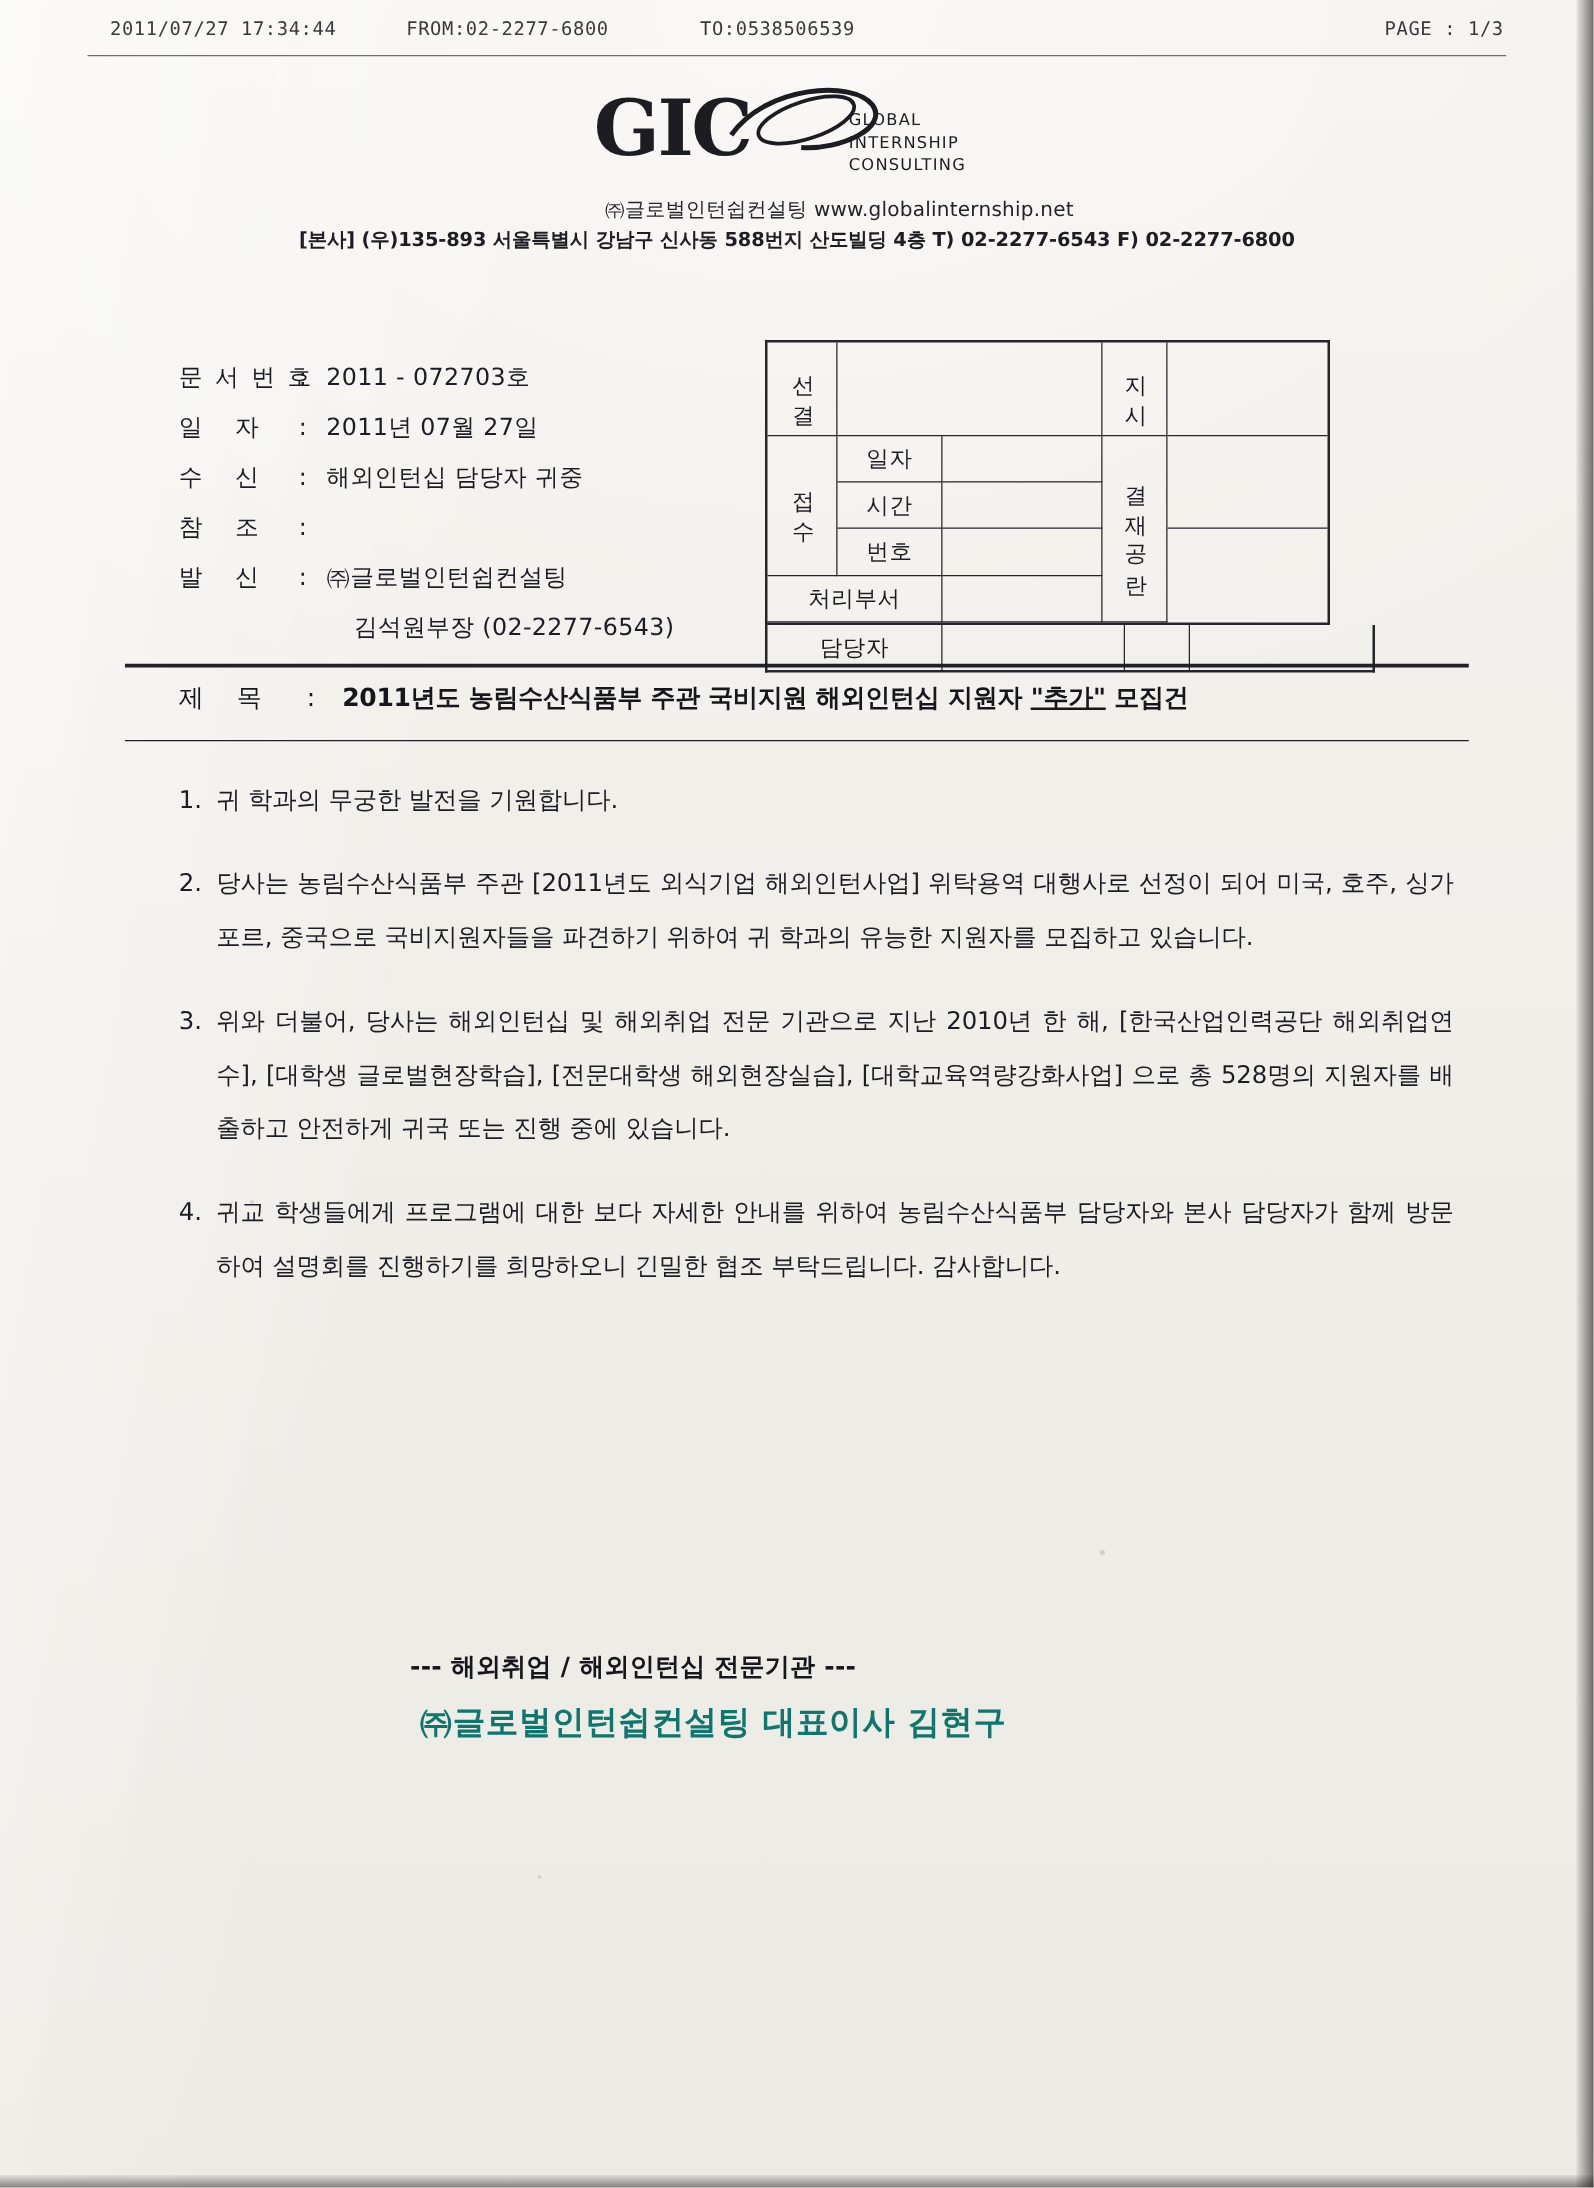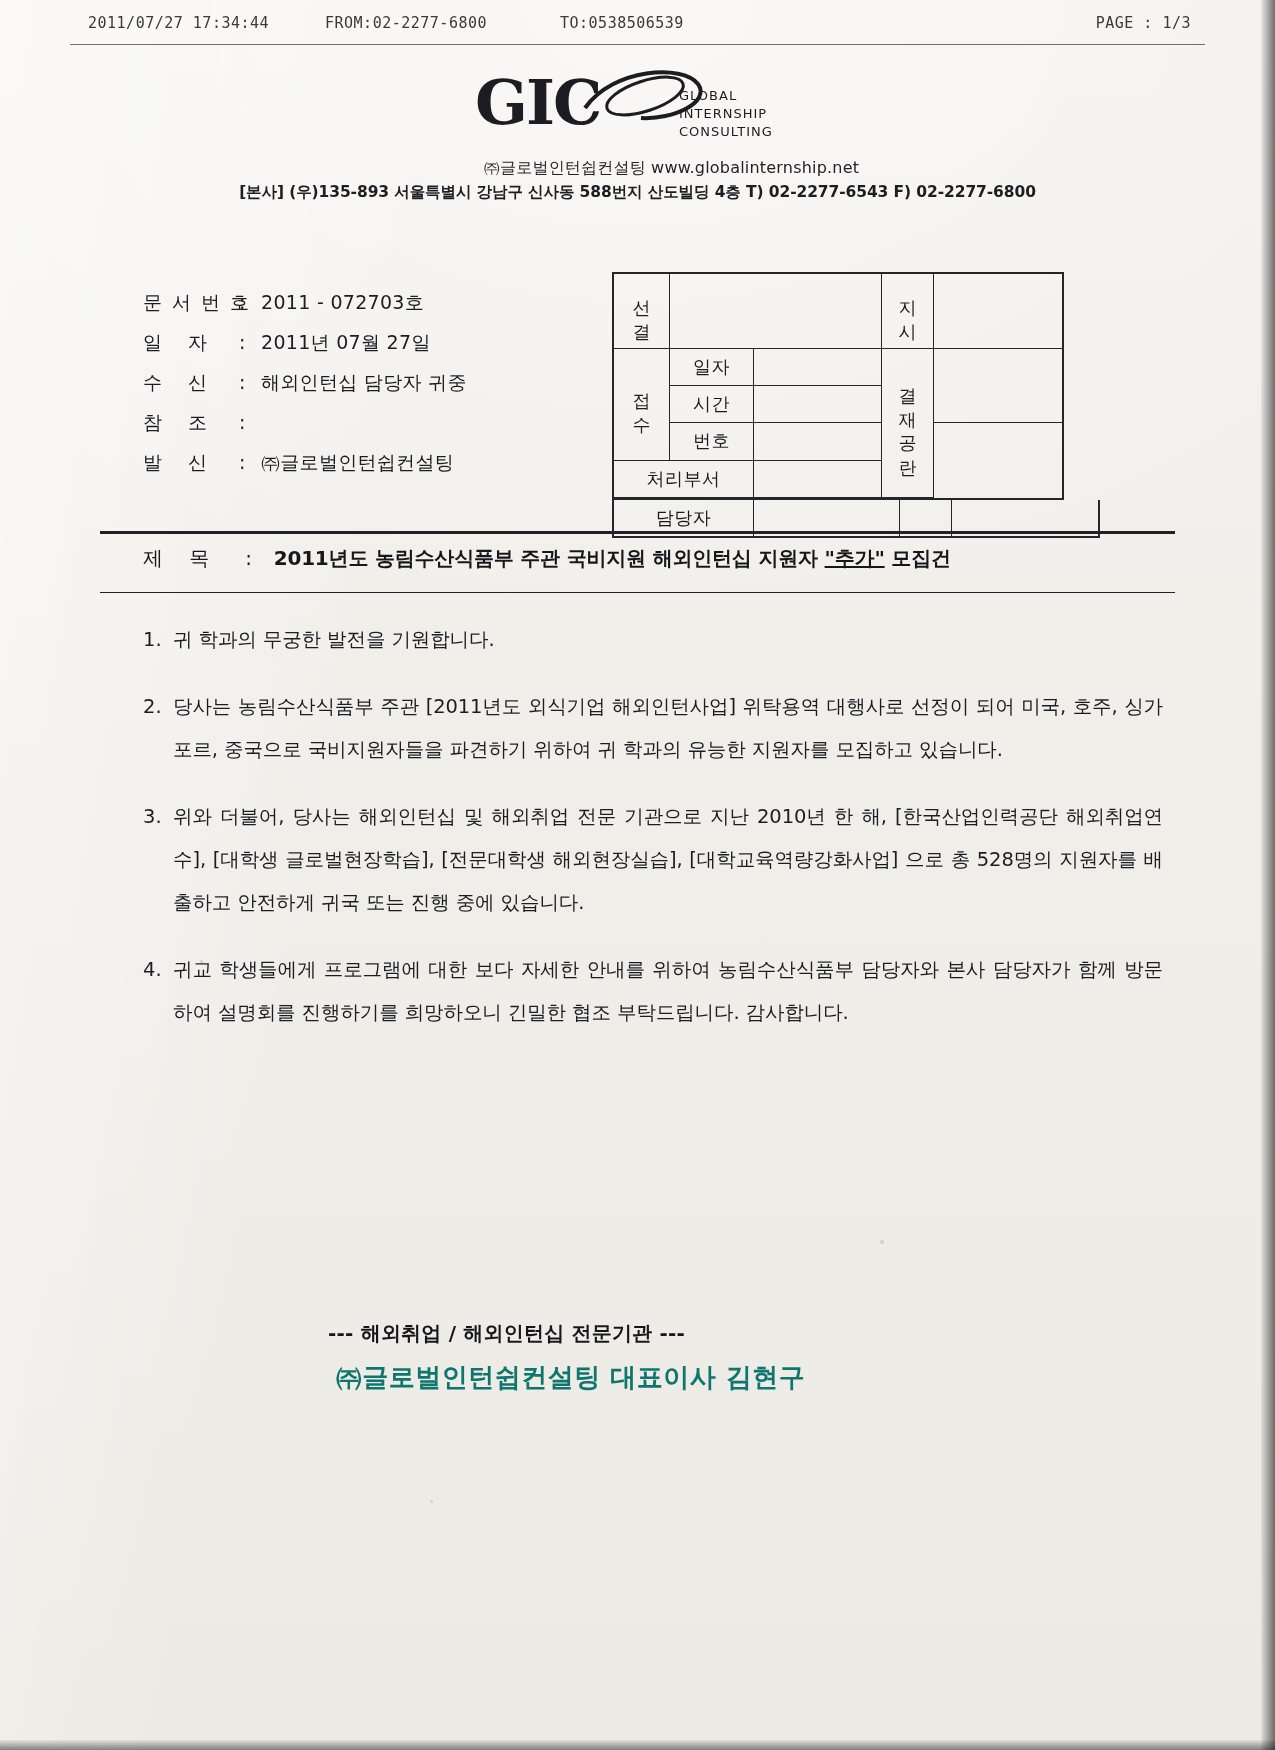--- a/index.html
+++ b/index.html
@@ -49,21 +49,21 @@
     height: 26px;
     font-family: "DejaVu Sans Mono", "Liberation Mono", monospace;
     font-size: 15px;
     letter-spacing: 0.5px;
     color: #3a3a3c;
   }
   .fax-header .fx { position: absolute; white-space: nowrap; }
   .fx-datetime { left: 88px; }
   .fx-from { left: 325px; }
   .fx-to { left: 560px; }
-  .fx-page { right: 84px; }
+  .fx-page { right: 72px; }
   .fax-rule {
     position: absolute;
     top: 44px; left: 70px;
     width: 1135px; height: 1px;
     background: #6f6f70;
   }
 
   
   .logo-wrap {
     position: absolute;
@@ -274,20 +274,21 @@
     <div class="meta-row">
       <span class="meta-label">참    조</span>
       <span class="meta-colon">:</span>
       <span class="meta-value"></span>
     </div>
     <div class="meta-row">
       <span class="meta-label">발    신</span>
       <span class="meta-colon">:</span>
       <span class="meta-value">㈜글로벌인턴쉽컨설팅</span>
     </div>
+    <div class="meta-sub">김석원부장 (02-2277-6543)</div>
   </div>
 
   <div class="stamp">
 
     <div class="cell" style="grid-column:1; grid-row:1 / span 2;">
       <span class="vert">선결</span>
     </div>
     <div class="cell" style="grid-column:2 / span 2; grid-row:1 / span 2;"></div>
     <div class="cell" style="grid-column:4; grid-row:1 / span 2;">
       <span class="vert">지시</span>

